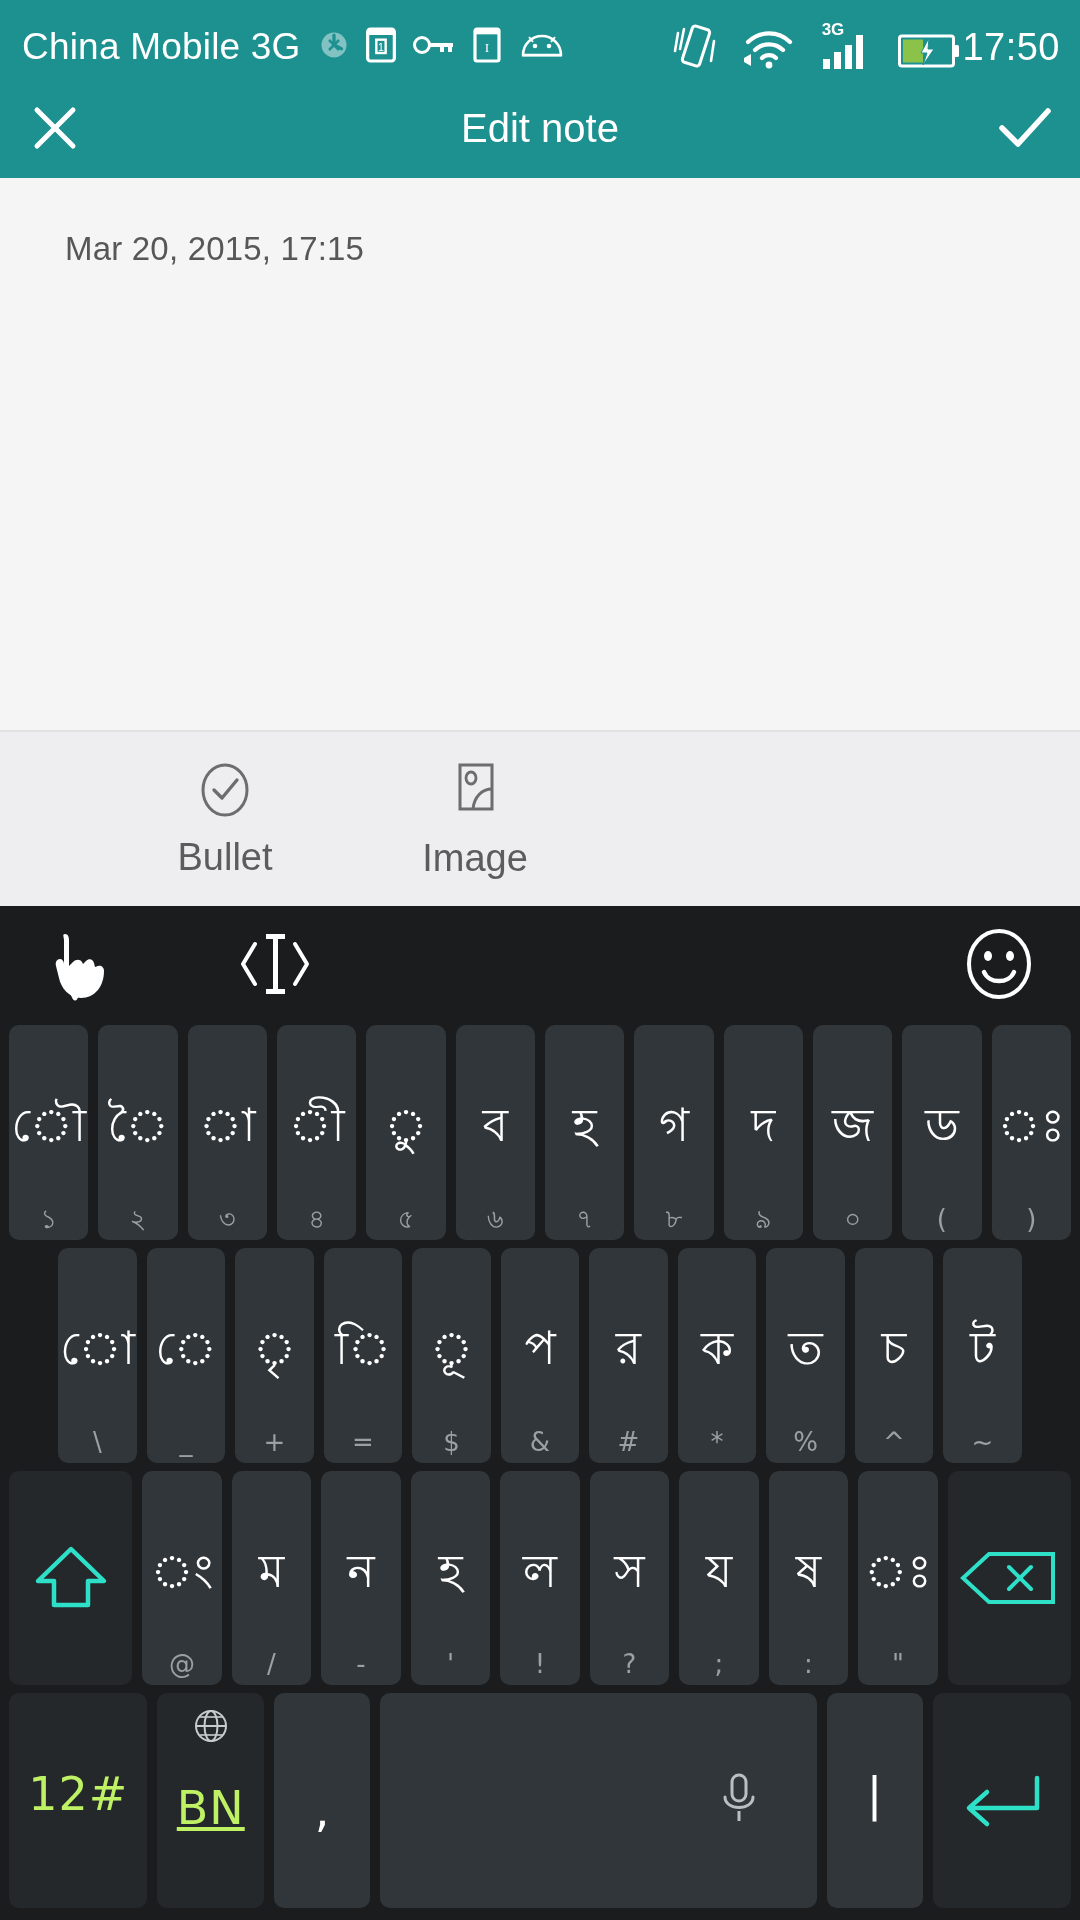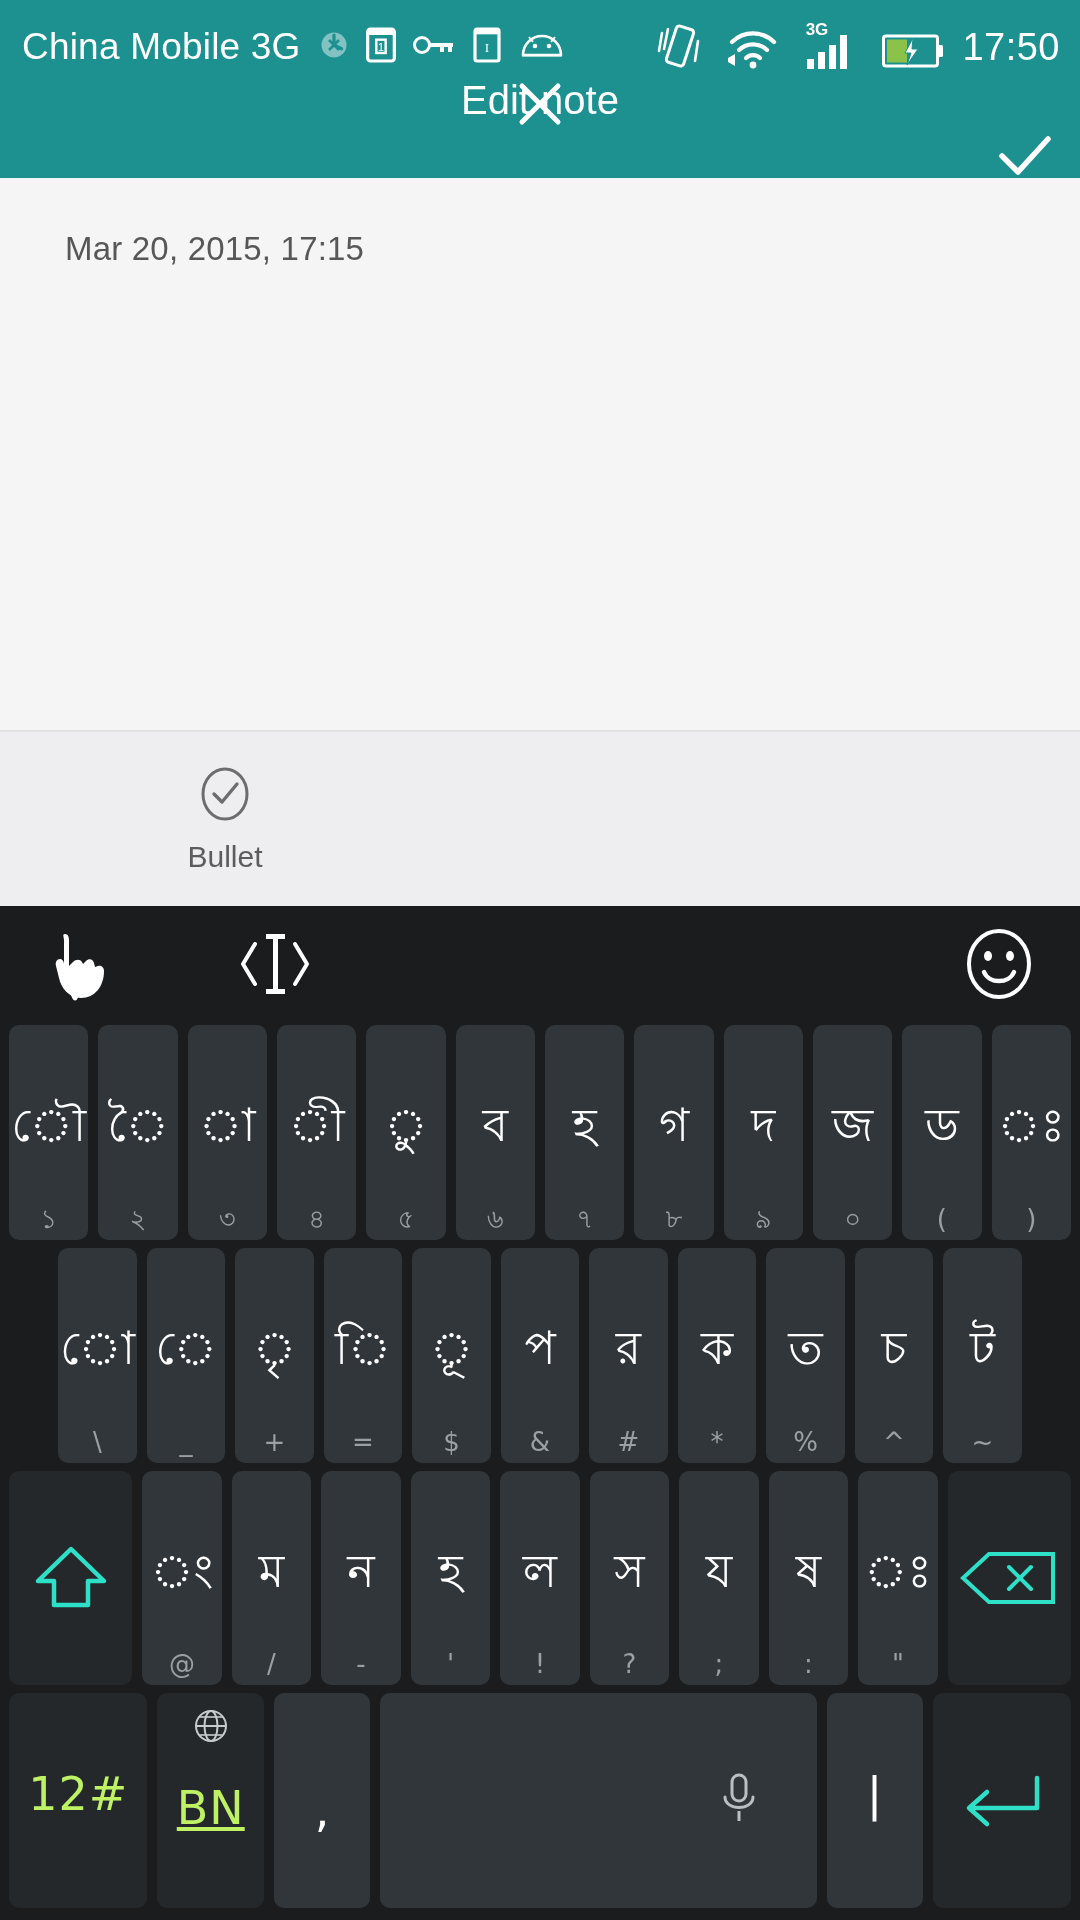--- a/index.html
+++ b/index.html
@@ -13,28 +13,28 @@
   
   .statusbar {
     height:78px; background:#1d9090;
     display:flex; align-items:center;
     padding:16px 20px 0 22px; color:#ffffff;
   }
   .carrier { font-size:37px; letter-spacing:.2px; white-space:nowrap; }
   .sb-icons-left { display:flex; align-items:center; gap:16px; margin-left:18px; }
   .sb-spacer { flex:1 1 auto; }
   .sb-icons-right { display:flex; align-items:flex-end; gap:23px; }
-  .sb-time { font-size:38px; margin-left:16px; letter-spacing:.5px; }
+  .sb-time { font-size:38px; letter-spacing:.5px; }
   .ic { display:block; }
   .ic-dim { opacity:.45; }
 
   
   .appbar {
     height:100px; background:#1d9090; color:#fff;
-    display:flex; align-items:center; position:relative;flex-direction:column;
+    display:flex; align-items:center; position:relative;
   }
   .appbar-title {
     position:absolute; left:0; right:0; text-align:center;
     font-size:40px; font-weight:400; pointer-events:none;
   }
   .appbar-btn {
     width:110px; height:100px; display:flex;
     align-items:center; justify-content:center; cursor:pointer;
   }
   .appbar-btn.right { margin-left:auto; }
@@ -54,21 +54,21 @@
     display:flex; align-items:center;
     border-top:1px solid #e3e3e3;
   }
   .action-item {
     flex:0 0 auto; width:250px;
     display:flex; flex-direction:column;
     align-items:center; justify-content:center;
     cursor:pointer; gap:16px;
   }
   .action-item:nth-child(1) { margin-left:100px; }
-  .action-label { font-size:30px; color:#5c5c5c; }
+  .action-label { font-size:38px; color:#5c5c5c; }
 
   
   .keyboard { background:#1b1c1d; height:1014px; display:flex; flex-direction:column; }
   .kb-toolbar {
     height:115px; display:flex; align-items:center;
     padding:0 30px; position:relative; flex:0 0 auto;
   }
   .kb-tool { cursor:pointer; display:flex; align-items:center; justify-content:center; }
   .kb-tool-hand  { width:80px; height:80px; margin-left:8px; }
   .kb-tool-cursor{ width:90px; height:80px; margin-left:112px; }
@@ -230,20 +230,28 @@
 <div class="action-bar">
 
   <div class="action-item">
     <svg width="60" height="60" viewBox="0 0 60 60">
       <ellipse cx="30" cy="30" rx="22" ry="25" fill="none" stroke="#6d6d6d" stroke-width="3"></ellipse>
       <polyline points="19,30 27,38 42,20" fill="none" stroke="#6d6d6d" stroke-width="3.4" stroke-linecap="round" stroke-linejoin="round"></polyline>
     </svg>
     <span class="action-label">Bullet</span>
   </div>
 
+  <div class="action-item">
+    <svg width="58" height="62" viewBox="0 0 58 62">
+      <rect x="14" y="6" width="32" height="44" fill="none" stroke="#6d6d6d" stroke-width="3"></rect>
+      <ellipse cx="25" cy="19" rx="5" ry="6" fill="none" stroke="#6d6d6d" stroke-width="2.8"></ellipse>
+      <path d="M46 30 C36 30 28 38 27 50" fill="none" stroke="#6d6d6d" stroke-width="3"></path>
+    </svg>
+    <span class="action-label">Image</span>
+  </div>
 
 
 </div>
 
 <div class="keyboard">
 
   <div class="kb-toolbar">
     <div class="kb-tool kb-tool-hand">
       <svg width="70" height="76" viewBox="0 0 70 76">
         <path d="M22 8 C25 8 26 11 26 14 L26 40 L30 36 C33 33 37 33 39 36 L40 38 L43 35 C46 32 50 33 51 37 L52 41 L55 40 C58 39 61 41 61 45 C61 60 52 72 38 72 C26 72 18 62 16 52 L13 40 C12 36 14 33 17 33 C19 33 21 35 21 38 L21 14 C21 11 19 8 22 8 Z" fill="#ffffff"></path>

